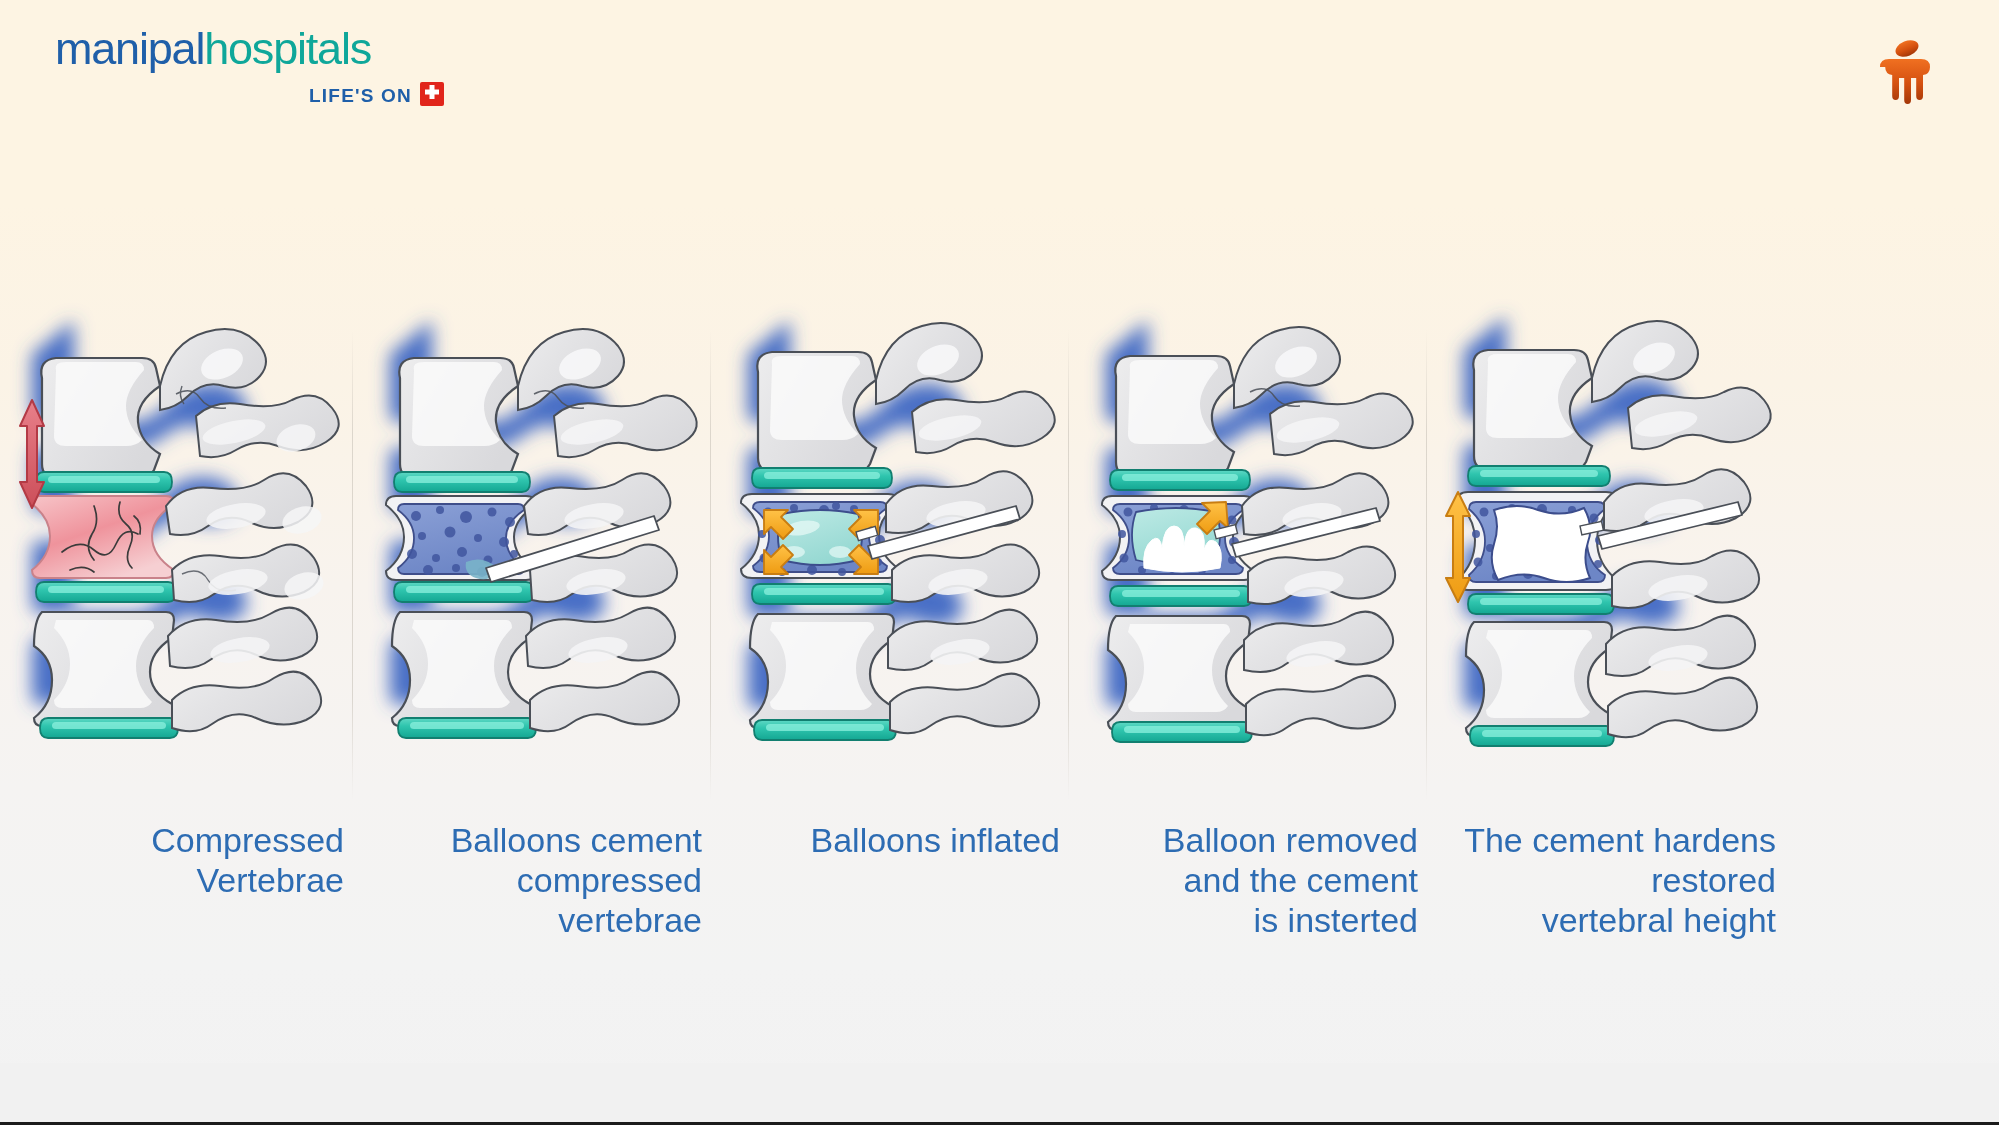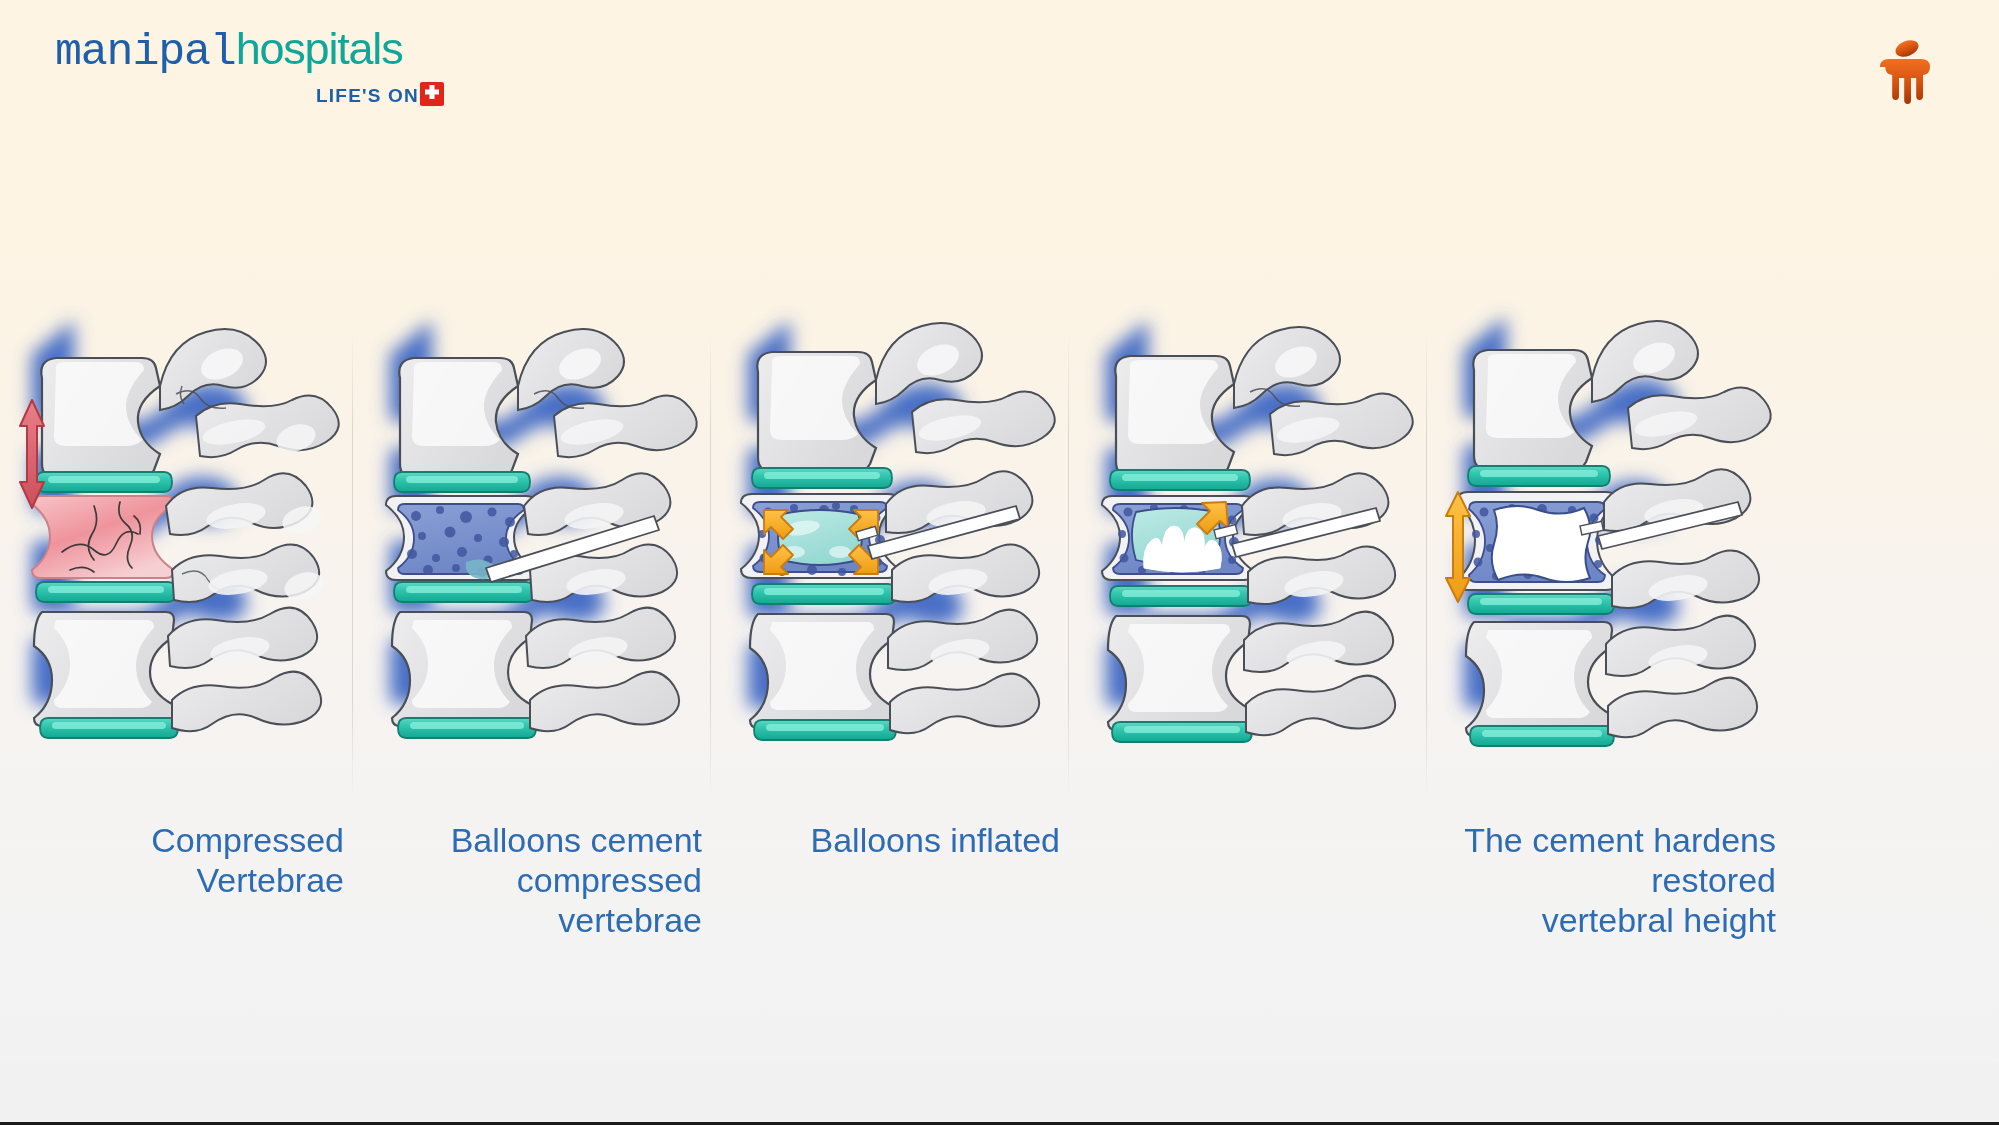--- a/index.html
+++ b/index.html
@@ -27,25 +27,25 @@
     position:absolute; top:0; left:0; width:1999px; height:135px;
   }
   #logo{
     position:absolute; left:55px; top:26px;
     width:390px; height:95px;
   }
   .logo-word{
     font-size:45px; font-weight:400; letter-spacing:-1.2px;
     line-height:1;
   }
-  .logo-manipal{ color:#1f5fa9;font-family:Liberation Mono, monospace; }
+  .logo-manipal{ color:#1f5fa9; }
   .logo-hospitals{ color:#0fa79a;text-align:right; }
   #logo-tagline{
     position:absolute; right:0; top:55px;
-    display:flex; align-items:center; 
+    display:flex; align-items:center; gap:7px;
   }
   #tagline-text{
     font-size:19px; font-weight:700; color:#1f5fa9; letter-spacing:1.2px;
   }
   #brandmark{
     position:absolute; right:58px; top:34px;
     width:72px; height:72px;
   }
   
   #title{
@@ -528,20 +528,25 @@
           <ellipse cx="242" cy="334" rx="30" ry="12" transform="rotate(-10 242 334)" fill="#f4f4f5" opacity=".9"></ellipse>
           <g>
             <path d="M46 402 h124 q8 0 8 10 t-8 10 h-124 q-8 0 -8 -10 t8 -10 z" fill="url(#discGrad)" stroke="#127f70" stroke-width="1.8"></path>
             <path d="M54 406 h108 q4 0 4 3.5 t-4 3.5 h-108 q-4 0 -4 -3.5 t4 -3.5 z" fill="#8cf0dd" opacity=".75"></path>
           </g>
           <g fill="url(#boneGrad)" stroke="#4a4f57" stroke-width="2">
             <path d="M172 384 q18 -18 48 -14 q34 6 54 -8 q26 -16 42 8 q14 22 -10 34 q-24 10 -50 -2 q-22 -10 -44 6 q-16 12 -40 4 z"></path>
           </g>
         </svg>
       </div>
+      <div class="caption">
+        <div>Balloon removed</div>
+        <div>and the cement</div>
+        <div>is insterted</div>
+      </div>
     </div>
 
     <div class="panel">
       <div class="art">
         <svg viewBox="0 0 358 470">
           <g filter="url(#blueGlow)">
             <path d="M38 26 q-6 0 -6 10 v50 q0 10 6 12 h100 q18 -4 36 -24 q22 -18 46 -14 q20 4 26 20 q5 14 -8 22 q-16 9 -34 2 q-20 -7 -34 4 q-16 12 -30 16 h-102 q-6 2 -6 10 v50 q0 10 6 12 h96 q16 -2 32 -20 q20 -18 46 -14 q22 4 26 22 q3 14 -10 20 q-16 8 -34 1 q-18 -8 -32 4 q-14 12 -28 16 h-96 q-6 2 -6 12 v48 q0 10 6 12 h100 q18 -4 36 -24 q22 -18 48 -12 q20 5 24 22 q3 14 -10 19 q-16 7 -33 0 q-18 -8 -32 4 q-14 12 -30 16 h-103 q-6 2 -6 12 v44 q0 10 6 10 h36 v-392 z" fill="#3f68c4"></path>
           </g>
           <g>
             <path d="M42 50 q-4 -18 14 -20 h86 q12 0 14 10 l4 18 q-24 16 -22 36 q2 20 22 32 l-6 16 q-4 8 -16 8 h-80 q-16 0 -16 -14 z" fill="url(#boneGrad)" stroke="#4a4f57" stroke-width="2.2"></path>

